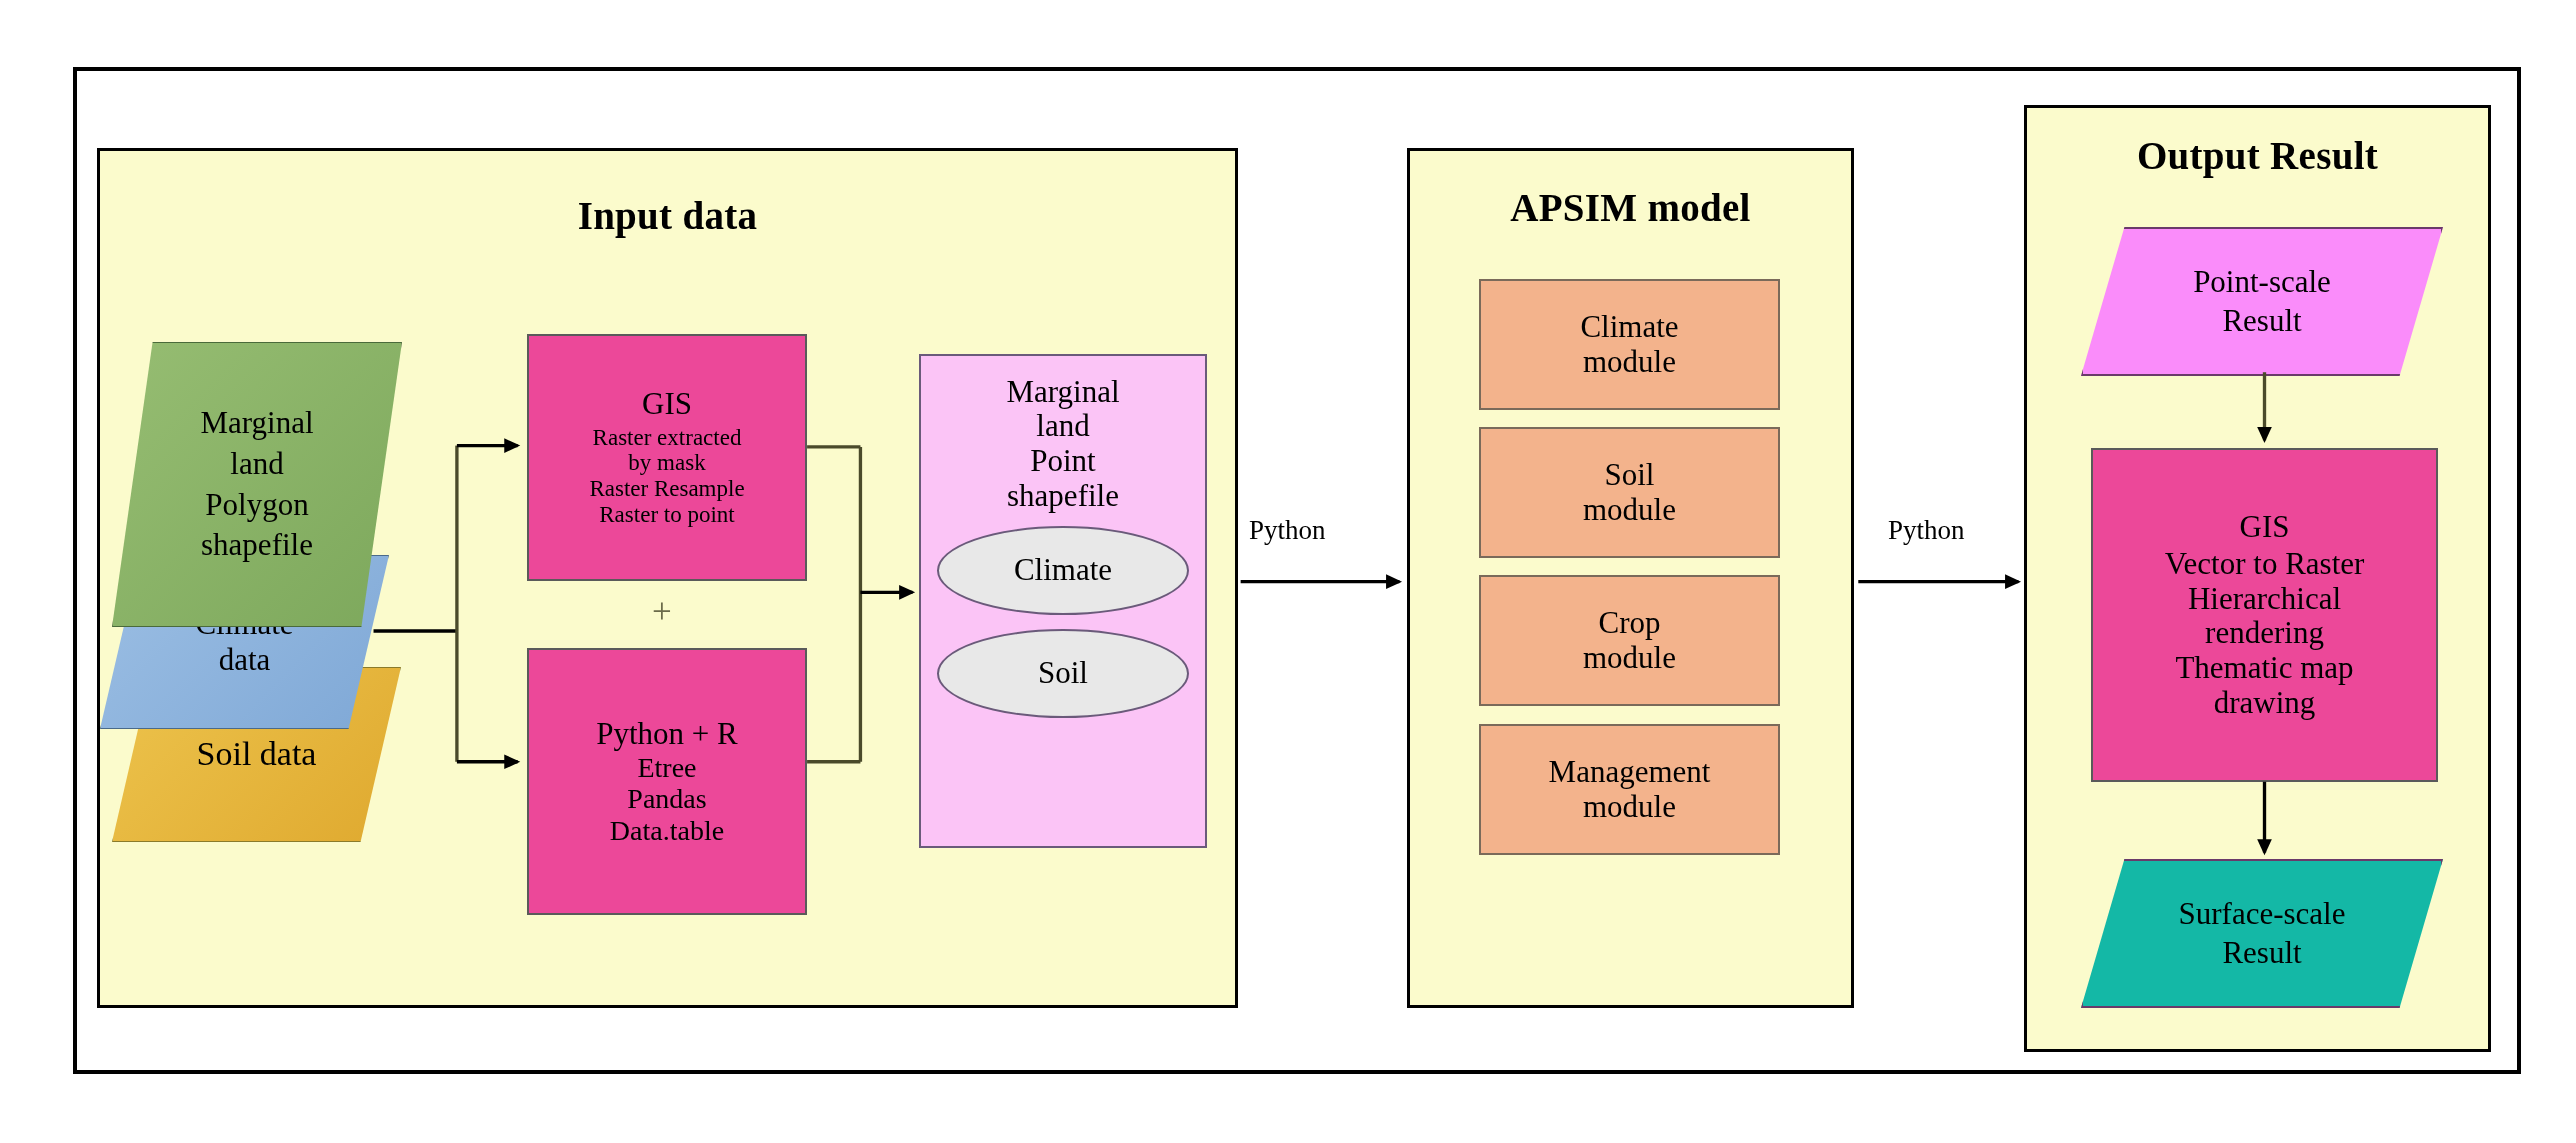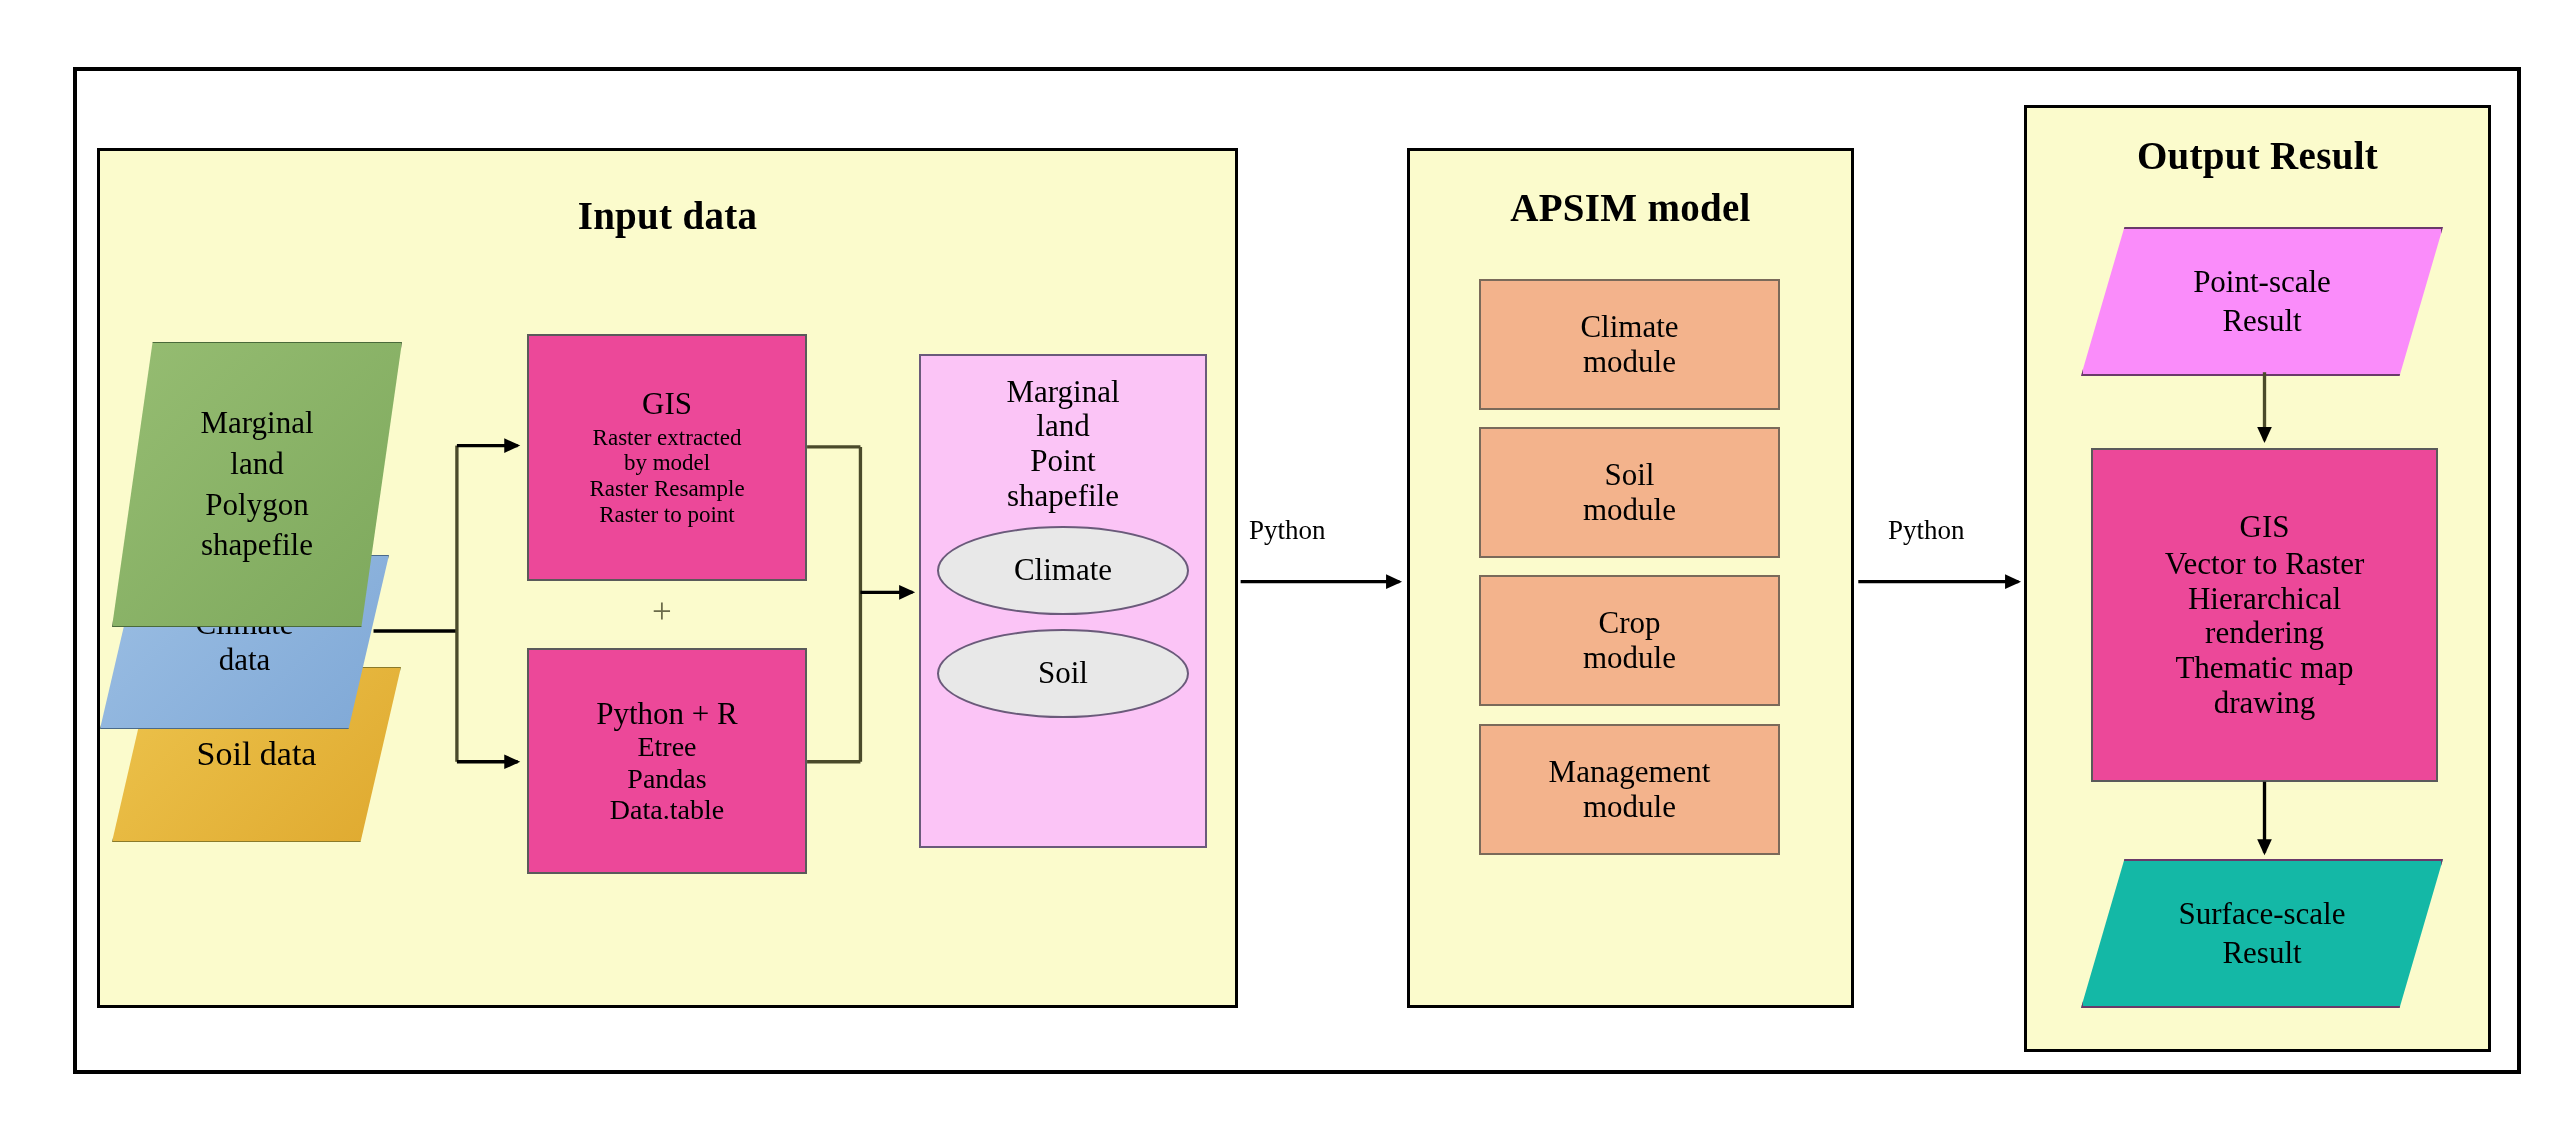--- a/index.html
+++ b/index.html
@@ -67,28 +67,28 @@
             clip-path:polygon(14% 0,100% 0,86% 100%,0 100%);z-index:3;">
   <span class="pin" style="font-size: 31px; line-height: 1.32; white-space: pre-line;">Marginal
 land
 Polygon
 shapefile</span>
 </div>
 
 <div class="node gis-box" style="left:527px;top:334px;width:280px;height:247px;">
   <div class="hd">GIS</div>
   <div class="ln">Raster  extracted</div>
-  <div class="ln">by model</div>
+  <div class="ln">by mask</div>
   <div class="ln">Raster  Resample</div>
   <div class="ln">Raster  to point</div>
 </div>
 
 <div class="plus" style="left:652px;top:592px;">+</div>
 
-<div class="node gis-box" style="left:527px;top:648px;width:280px;height:226px;text-align:right;">
+<div class="node gis-box" style="left:527px;top:648px;width:280px;height:267px;text-align:right;">
   <div class="big">Python + R</div>
   <div class="ln" style="font-size:28px;">Etree</div>
   <div class="ln" style="font-size:28px;">Pandas</div>
   <div class="ln" style="font-size:28px;">Data.table</div>
 </div>
 
 <div class="node pink-box" style="left:919px;top:354px;width:288px;height:494px;justify-content:flex-start;padding-top:18.7px;">
   <div class="big">Marginal</div>
   <div class="big">land</div>
   <div class="big">Point</div>

